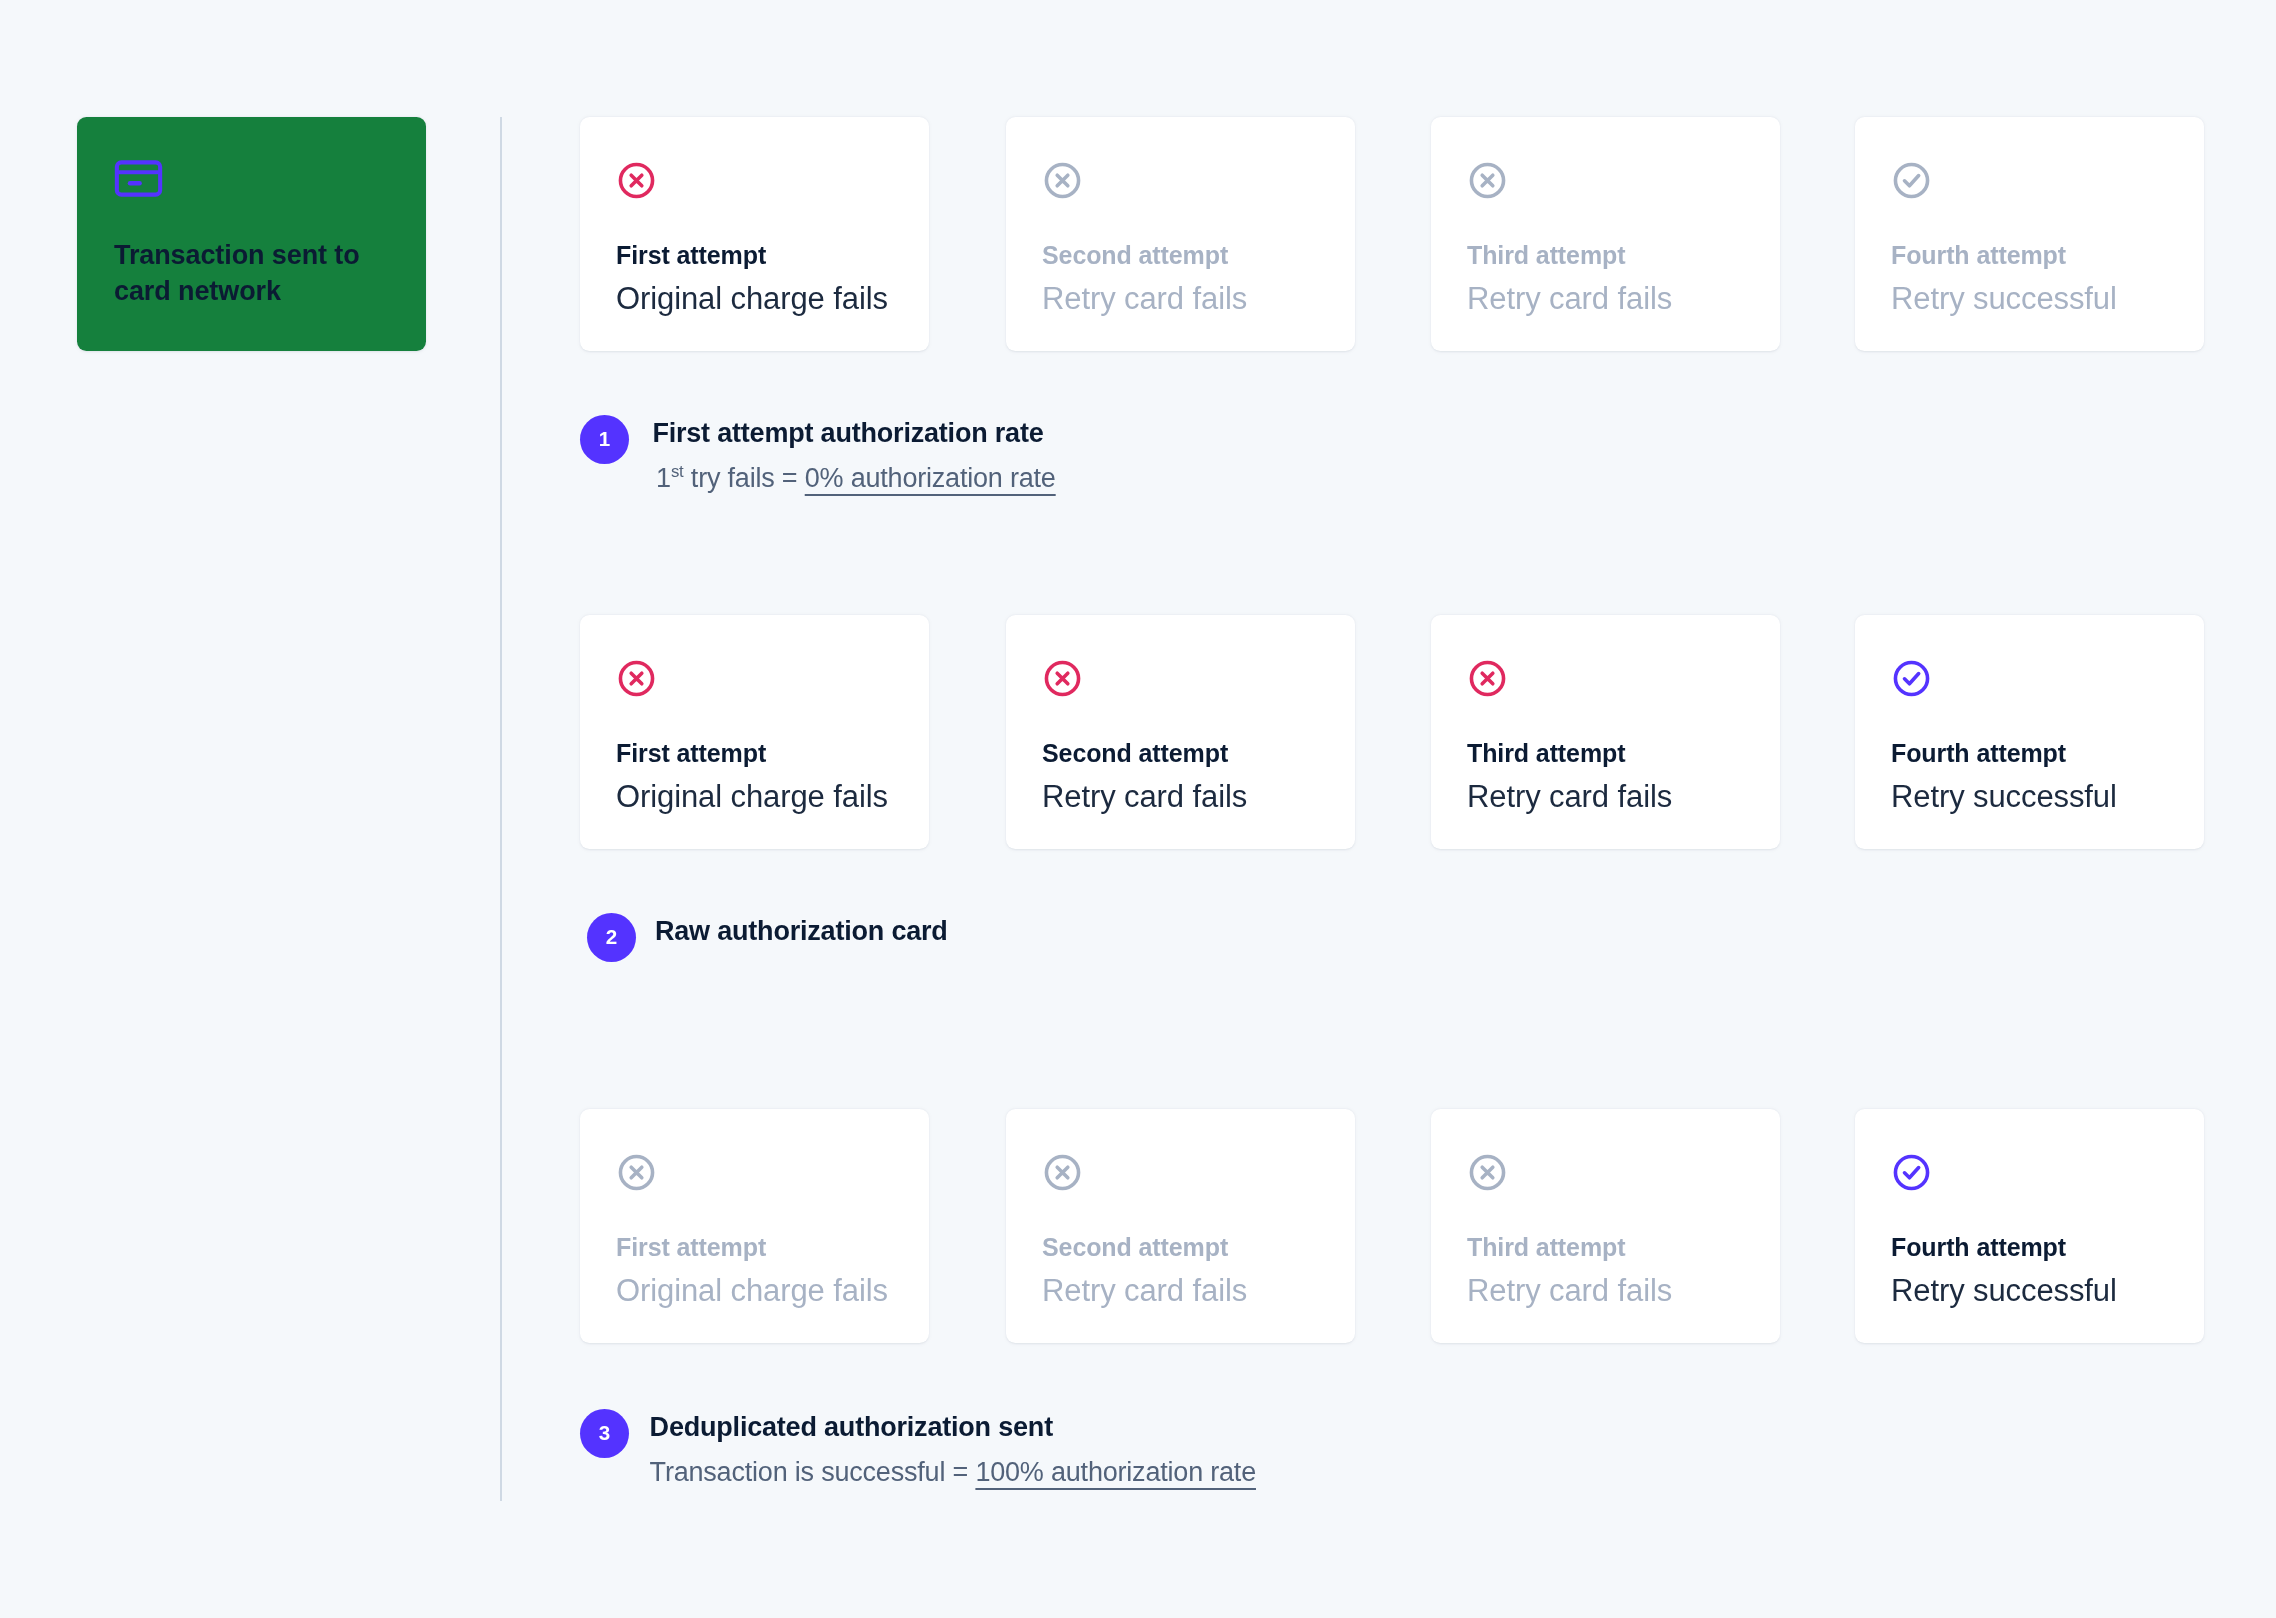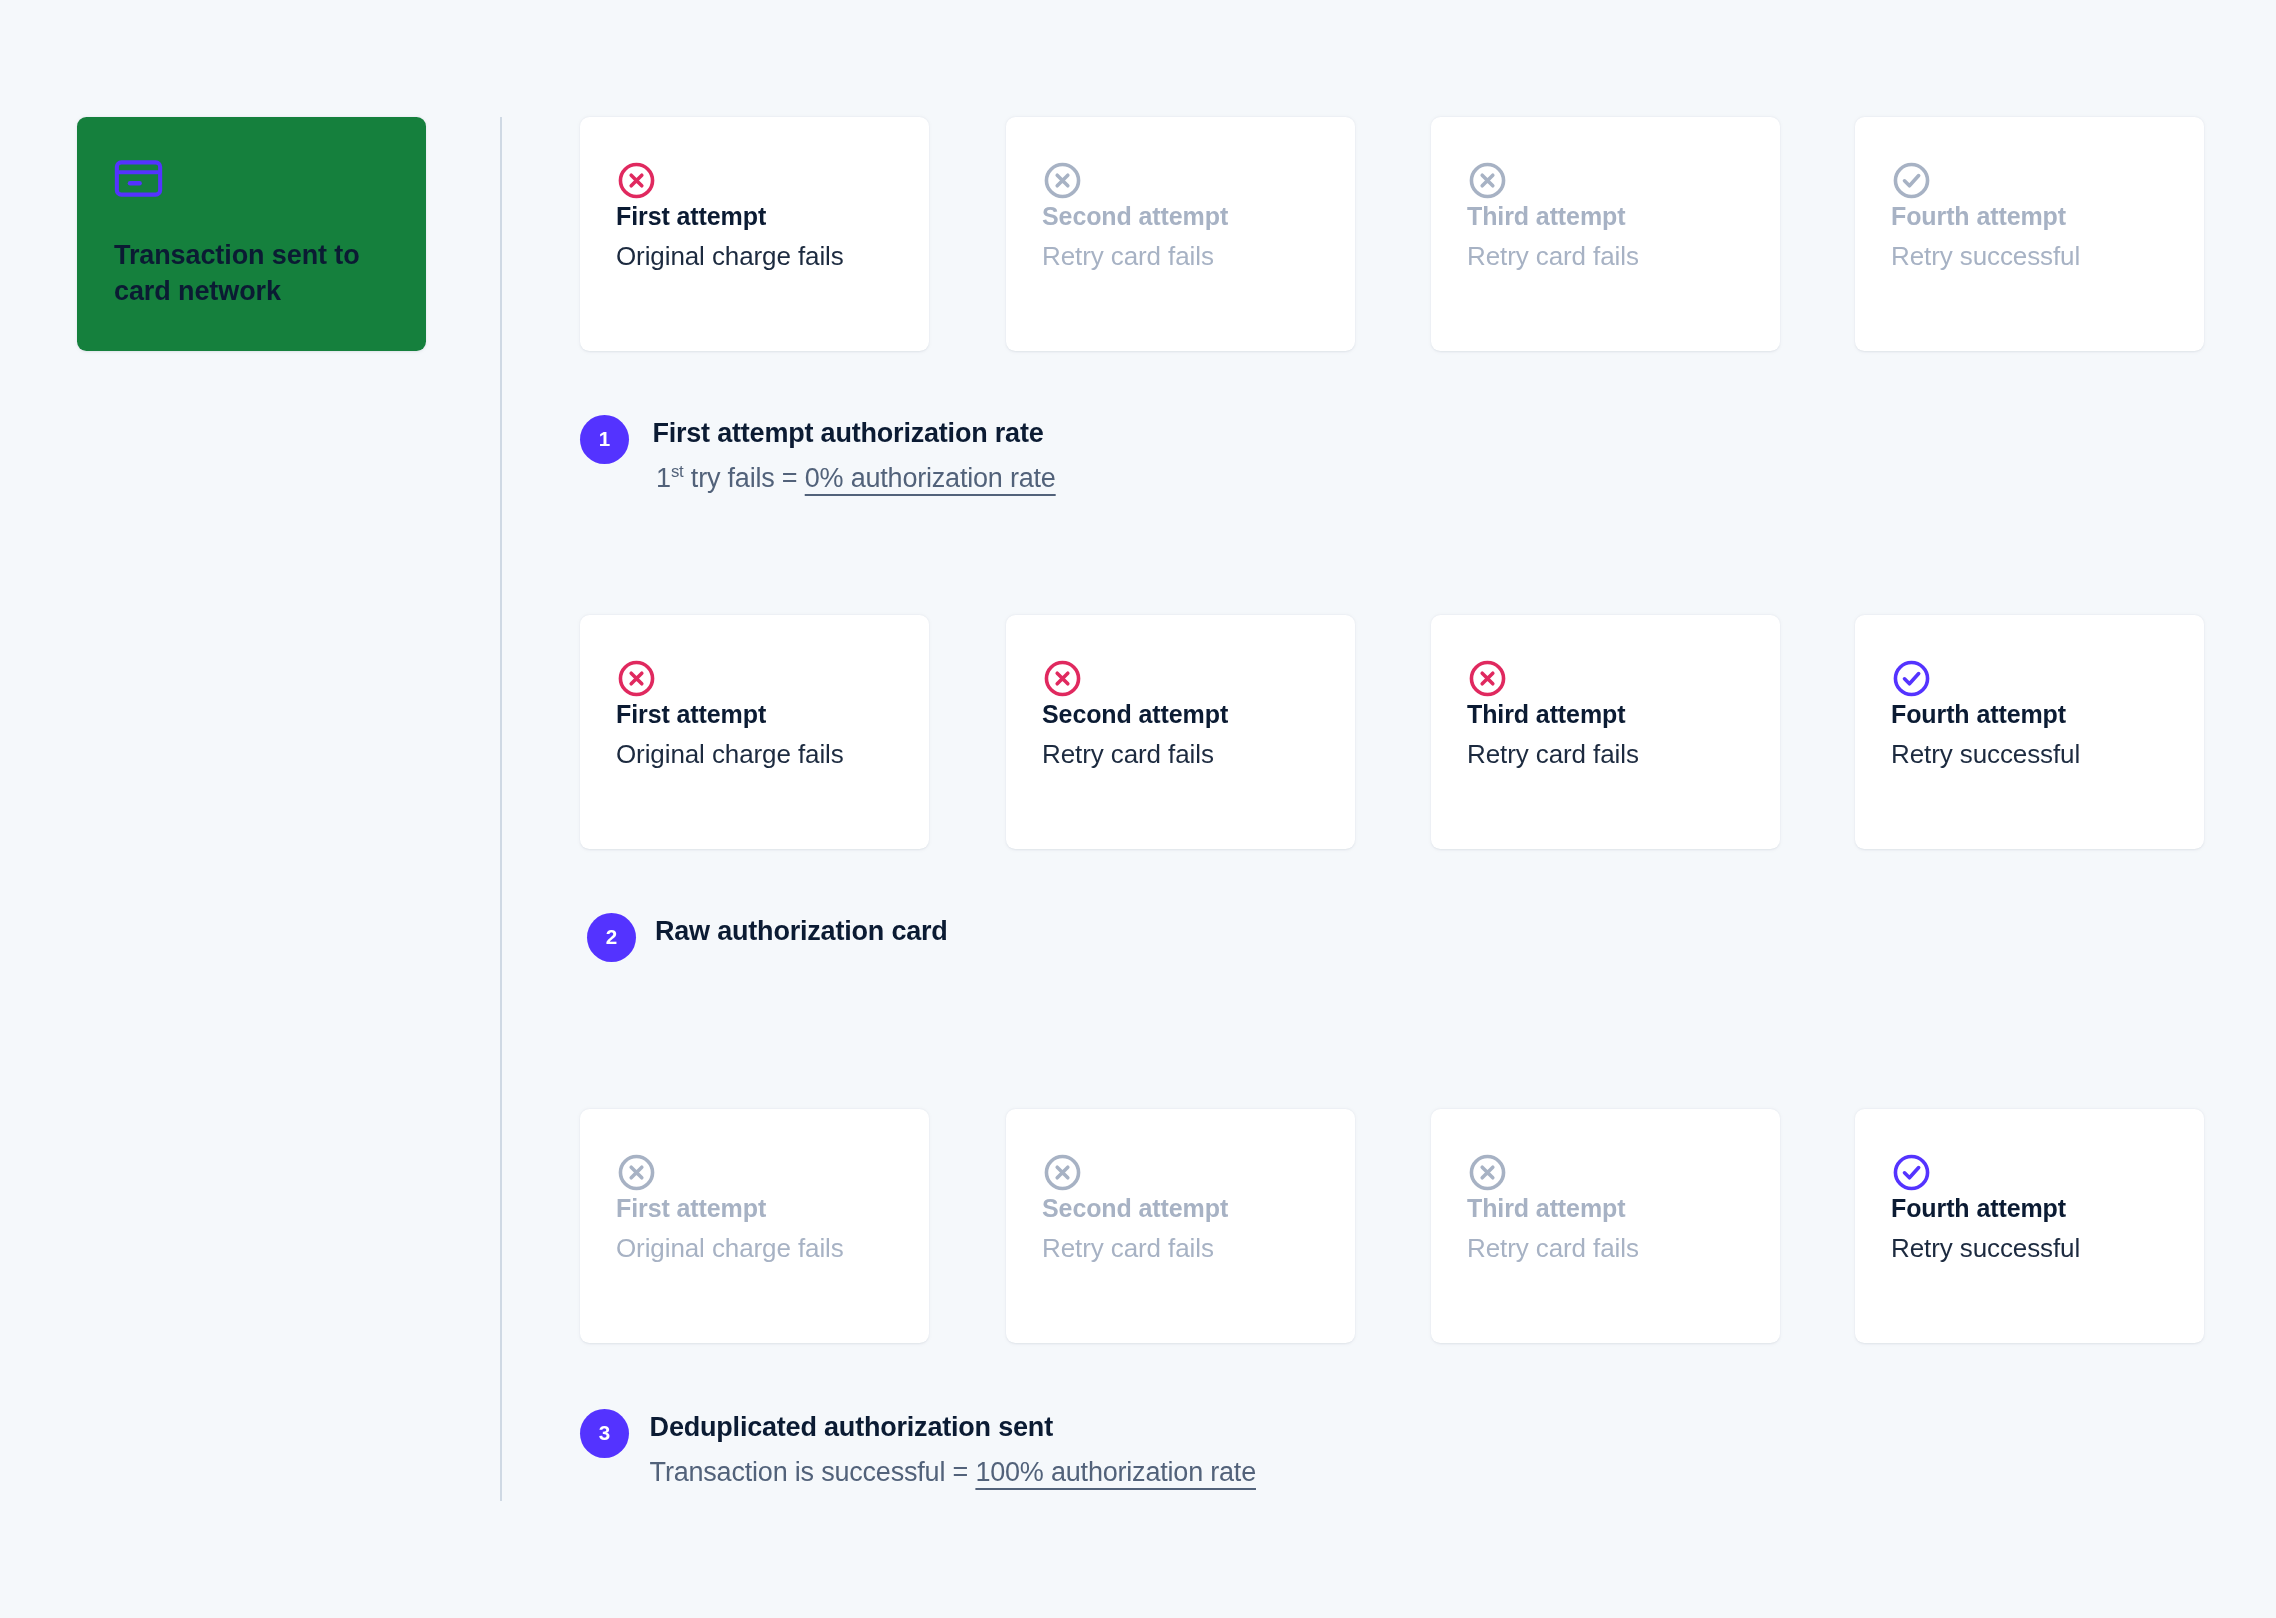--- a/index.html
+++ b/index.html
@@ -75,29 +75,30 @@
     padding: 43px 36px 0 36px;
   }
   .card.c0 { left: 0px; }
   .card.c1 { left: 426px; }
   .card.c2 { left: 851px; }
   .card.c3 { left: 1275px; }
 
   .card-icon { width: 41px; height: 41px; display: block; }
 
   .card-title {
+    margin-top: 39px;
     font-size: 25px;
     font-weight: 700;
     line-height: 1.2;
     letter-spacing: -0.1px;
     color: #0b1b33;
   }
   .card-sub {
     margin-top: 10.3px;
-    font-size: 26px;
+    font-size: 31px;
     font-weight: 400;
     line-height: 1.2;
     letter-spacing: -0.1px;
     color: #1c2a3f;
   }
 
   .card.muted .card-title { color: #a7b2c4; }
   .card.muted .card-sub   { color: #a7b2c4; }
 
   

